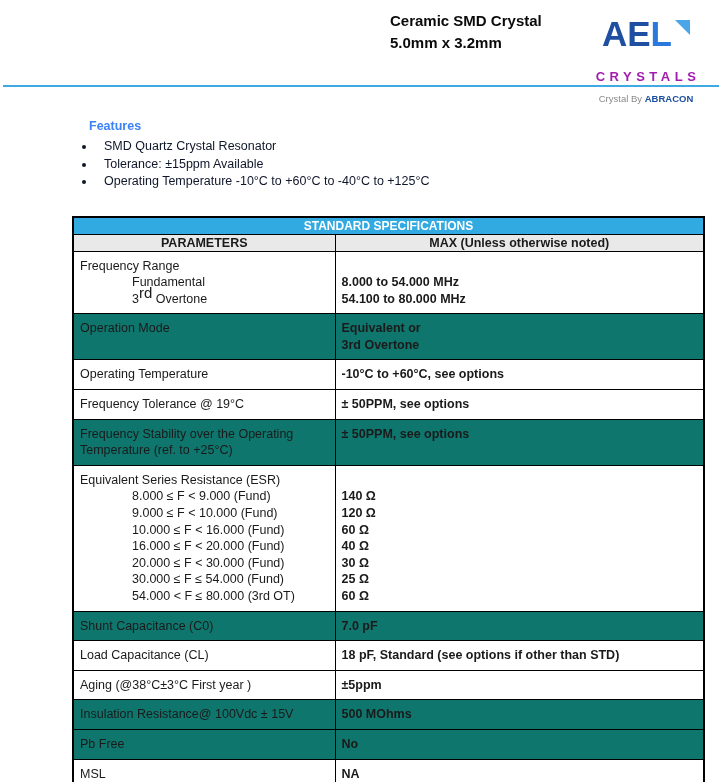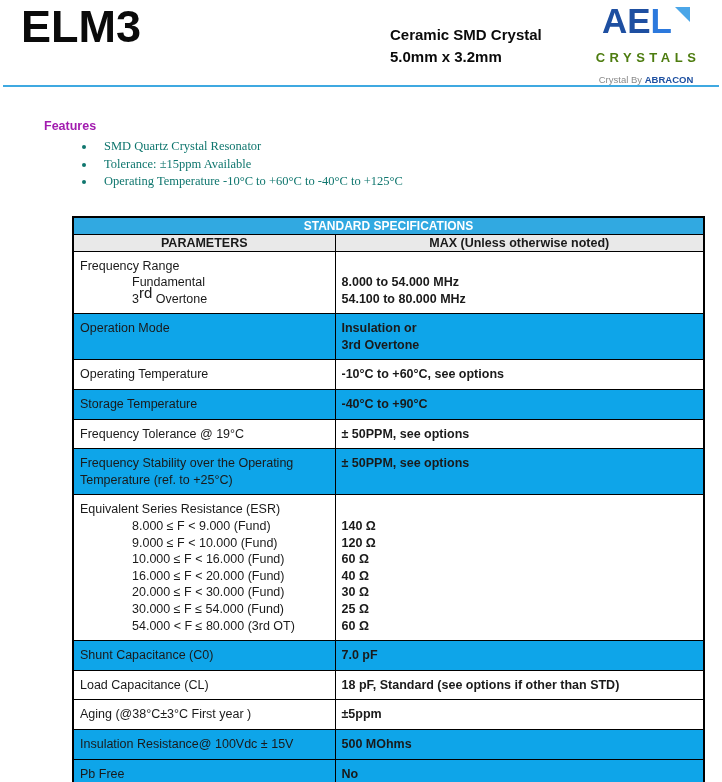--- a/index.html
+++ b/index.html
@@ -12,25 +12,25 @@
   }
   .page { position: relative; width: 722px; height: 782px; }
 
   
   .header { position: relative; height: 85px; }
   .product-title {
     position: absolute; left: 21px; top: 1px;
     font-size: 45px; font-weight: 650; letter-spacing: 0px; color: #0a0a0a;
   }
   .product-subtitle {
-    position: absolute; left: 390px; top: 24px;
+    position: absolute; left: 390px; top: 10px;
     font-size: 15px; font-weight: 700; line-height: 22px; color: #0a0a0a;
   }
   .logo {
-    position: absolute; right: 13px; top: 4px; width: 126px;
+    position: absolute; right: 13px; top: 17px; width: 126px;
     text-align: center;
   }
   .logo-mark {
     display: flex; justify-content: center; align-items: flex-start;
     height: 36px;
   }
   .logo-ae {
     font-size: 35px; font-weight: 800; line-height: 34px;
     color: #1e4fa1; letter-spacing: 0px;
   }
@@ -39,44 +39,43 @@
     color: #2c79dd;
   }
   .logo-tri {
     width: 0; height: 0;
     border-top: 15px solid #4ba6e8;
     border-left: 15px solid transparent;
     margin-left: 3px; margin-top: 3px;
   }
   .logo-crystals {
     font-size: 13px; font-weight: 700; letter-spacing: 4.5px;
-    color: #4d7c0f; margin-top: 10px; text-indent: 4px;
+    color: #a21caf; margin-top: 16px; text-indent: 4px;
   }
   .logo-powered {
     margin-top: 9px; font-size: 9.5px; color: #8a8a8a;
   }
   .logo-powered .brand { color: #1d4fa0; font-weight: 700; }
 
   .header-rule {
     border: none;
     border-top: 2px solid #3fa9e1;
     margin: 0 3px;
   }
 
   
   .features { margin: 32px 0 0 44px; }
-  .features-heading { font-size: 12.5px; font-weight: 700; color: #a21caf; }
+  .features-heading { font-size: 12.5px; font-weight: 700; color: #3b82f6; margin-left: 45px; }
   .features-list {
     margin: 5px 0 0 0; padding-left: 52px;
     list-style: disc;
   }
   .features-list li {
-    font-size: 12.5px; line-height: 17.5px; color: #0f766e;
+    font-size: 12.5px; line-height: 17.5px; color: #0f172a;
     padding-left: 8px;
-    font-family: Liberation Serif, serif;
   }
 
   
   .spec-table {
     margin: 25px 0 0 72px;
     width: 633px;
     border-collapse: collapse;
     border: 2px solid #000;
     font-size: 12.5px;
   }
@@ -88,35 +87,34 @@
     background: #31a9e1; color: #ffffff;
     font-size: 12px; font-weight: 700;
     text-align: center; padding: 1px 4px;
   }
   .col-header {
     background: #e9e9e9; font-weight: 700;
     padding: 1px 4px;
     font-size: 12.5px;
   }
   .spec-table td { padding: 6px 6px; }
-  .spec-table tr.shaded { background: #0ea5e9; }
+  .spec-table tr.shaded { background: #0f766e; }
   td.param { width: 262px; font-weight: 400; }
   td.value { font-weight: 700; }
   .line { line-height: 16.6px; white-space: nowrap; }
   td.param .line { white-space: normal; }
   .line.indent { padding-left: 52px; }
   sup { font-size: 15px; line-height: 0; }
 </style>
 </head>
 <body>
 
 <div class="page">
 
   <div class="header">
-    <div class="product-title">ELM3</div>
     <div class="product-subtitle">
       <div>Ceramic SMD Crystal</div>
       <div>5.0mm x 3.2mm</div>
     </div>
     <div class="logo">
       <div class="logo-mark">
         <span class="logo-ae">AE</span>
           <span class="logo-l">L</span>
         <span class="logo-tri"></span>
       </div>
@@ -159,38 +157,30 @@
             <div class="line">&nbsp;</div>
             <div class="line">8.000 to 54.000 MHz</div>
             <div class="line">54.100 to 80.000 MHz</div>
           </td>
         </tr>
         <tr class="shaded">
           <td class="param">
             <div class="line"><span>Operation Mode</span></div>
           </td>
           <td class="value">
-            <div class="line">Insulation or</div>
+            <div class="line">Equivalent or</div>
             <div class="line">3rd Overtone</div>
           </td>
         </tr>
         <tr>
           <td class="param">
             <div class="line"><span>Operating Temperature</span></div>
           </td>
           <td class="value">
             <div class="line">-10°C to +60°C, see options</div>
-          </td>
-        </tr>
-        <tr class="shaded">
-          <td class="param">
-            <div class="line"><span>Storage Temperature</span></div>
-          </td>
-          <td class="value">
-            <div class="line">-40°C to +90°C</div>
           </td>
         </tr>
         <tr>
           <td class="param">
             <div class="line"><span>Frequency Tolerance @ 19°C</span></div>
           </td>
           <td class="value">
             <div class="line">± 50PPM, see options</div>
           </td>
         </tr>

